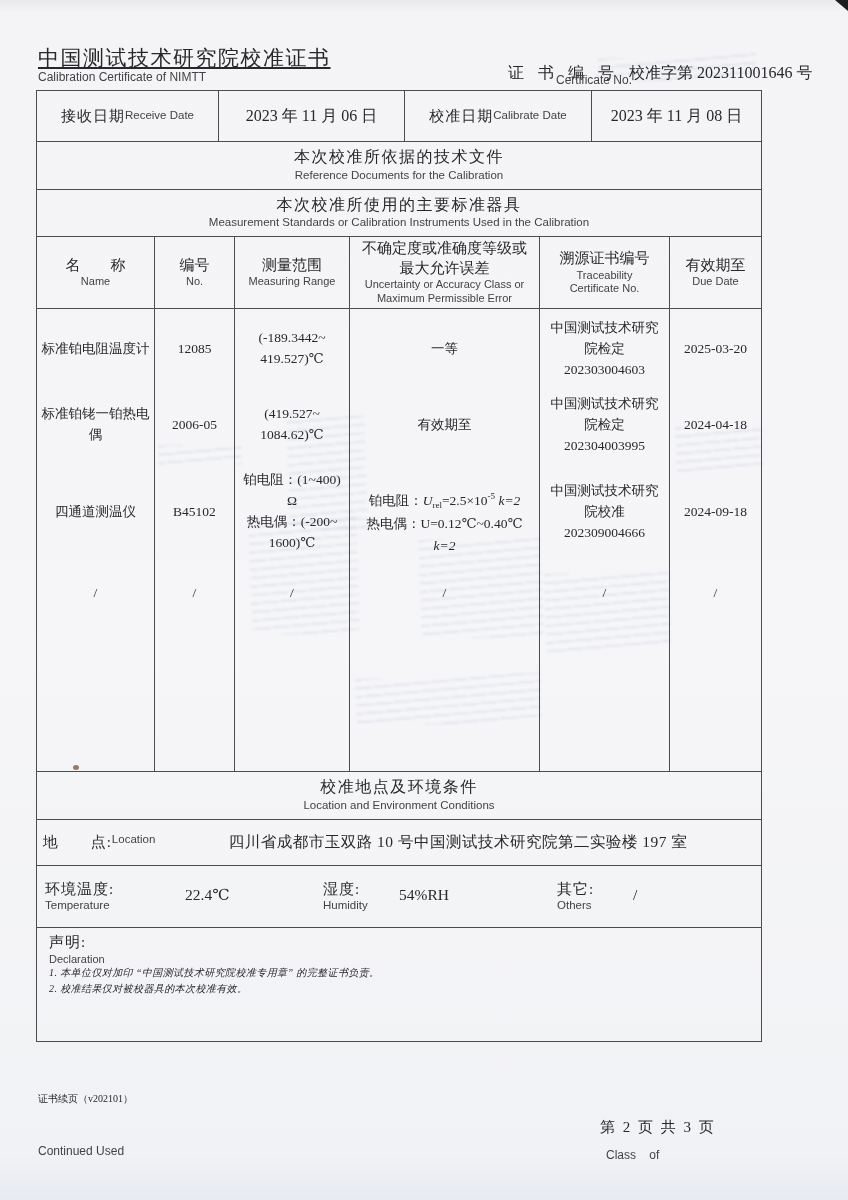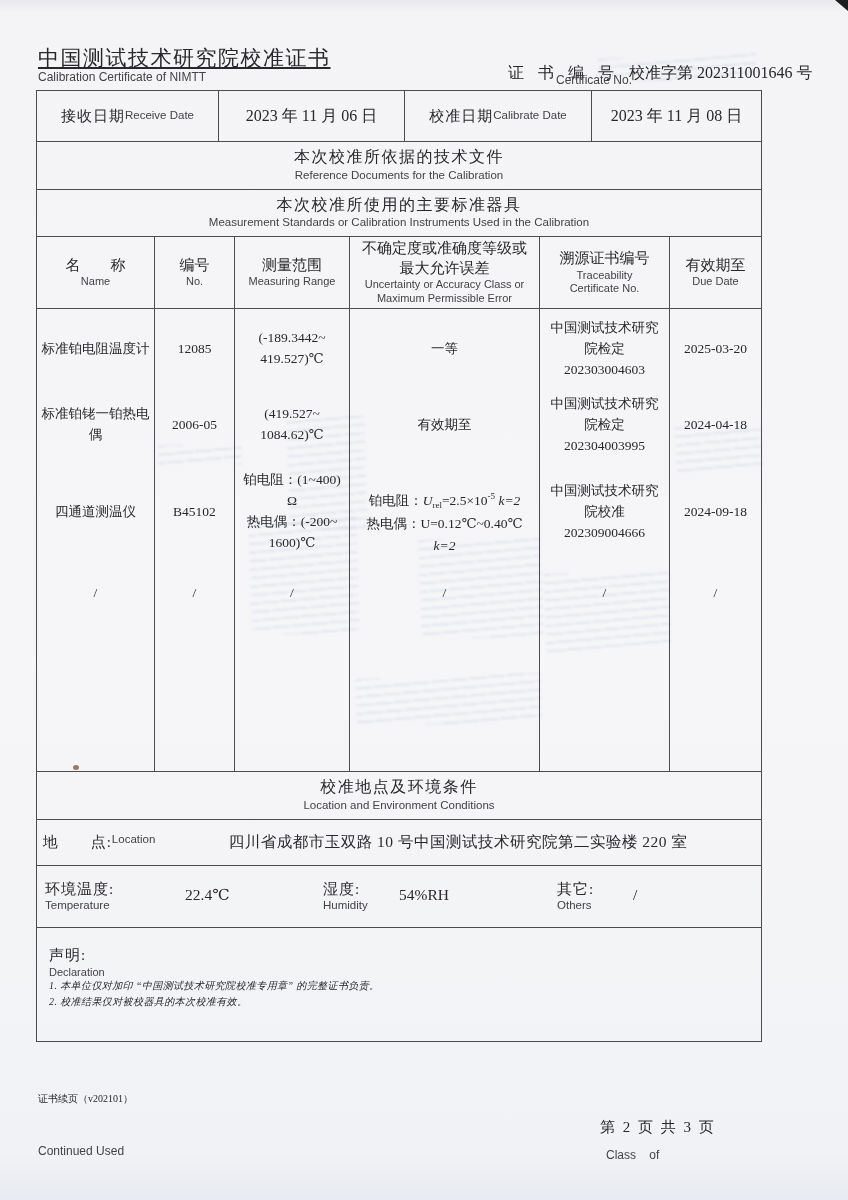--- a/index.html
+++ b/index.html
@@ -59,21 +59,21 @@
   .place-val { flex:1; text-align:center; font-size:15.5px; letter-spacing:0.5px; }
 
   .env-row { position:relative; height:62px; }
   .env-lab { position:absolute; display:flex; flex-direction:column; justify-content:center; height:100%; }
   .env-val { position:absolute; top:50%; transform:translateY(-58%); font-size:15.5px; }
   .el1 { left:8px; }  .ev1 { left:148px; }
   .el2 { left:286px; } .ev2 { left:362px; }
   .el3 { left:520px; } .ev3 { left:596px; }
 
   
-  .decl { height:114px; padding:18px 12px 6px; }
+  .decl { height:114px; padding:5px 12px 6px; }
   .decl-zh { font-size:15px; letter-spacing:1px; }
   .decl-en { font-size:11px; margin-top:1px; }
   .decl-item { font-size:10px; line-height:1.62; letter-spacing:0.4px;font-style:italic; }
 
   
   .foot-left-zh  { position:absolute; left:38px;  top:1092px; font-size:10px; }
   .foot-left-en  { position:absolute; left:38px;  top:1144px; font-size:12px; }
   .foot-right-zh { position:absolute; left:600px; top:1118px; font-size:15px; letter-spacing:2px; white-space:pre; }
   .foot-right-en { position:absolute; left:606px; top:1148px; font-size:12px; white-space:pre; }
 
@@ -222,21 +222,21 @@
     <div class="sec-head bt">
       <div class="t-zh">校准地点及环境条件</div>
       <div class="t-en sans">Location and Environment Conditions</div>
     </div>
 
     <div class="place-row bt">
       <div class="place-lab">
         <div class="lab-zh" style="white-space:pre;">地　　点:</div>
         <div class="lab-en sans">Location</div>
       </div>
-      <div class="place-val">四川省成都市玉双路 10 号中国测试技术研究院第二实验楼 220 室</div>
+      <div class="place-val">四川省成都市玉双路 10 号中国测试技术研究院第二实验楼 197 室</div>
     </div>
 
     <div class="env-row bt">
       <div class="env-lab el1">
         <div class="lab-zh">环境温度:</div>
         <div class="lab-en sans">Temperature</div>
       </div>
       <div class="env-val ev1">22.4℃</div>
       <div class="env-lab el2">
         <div class="lab-zh">湿度:</div>

